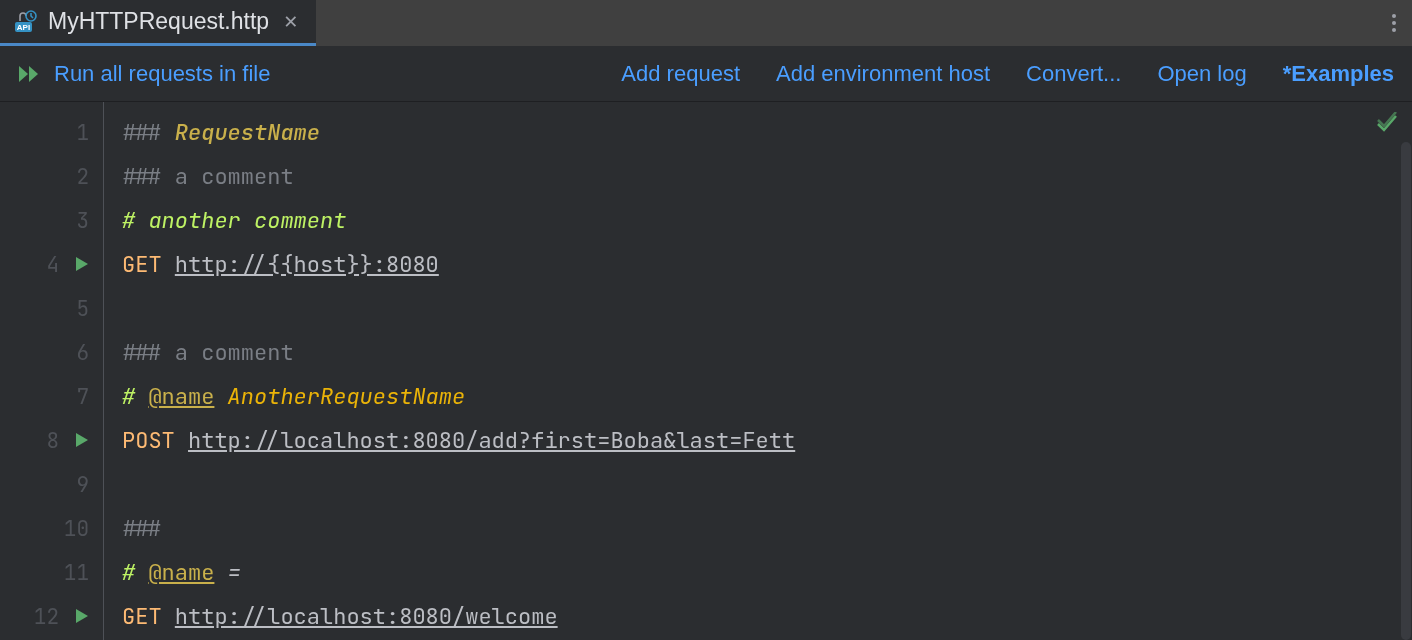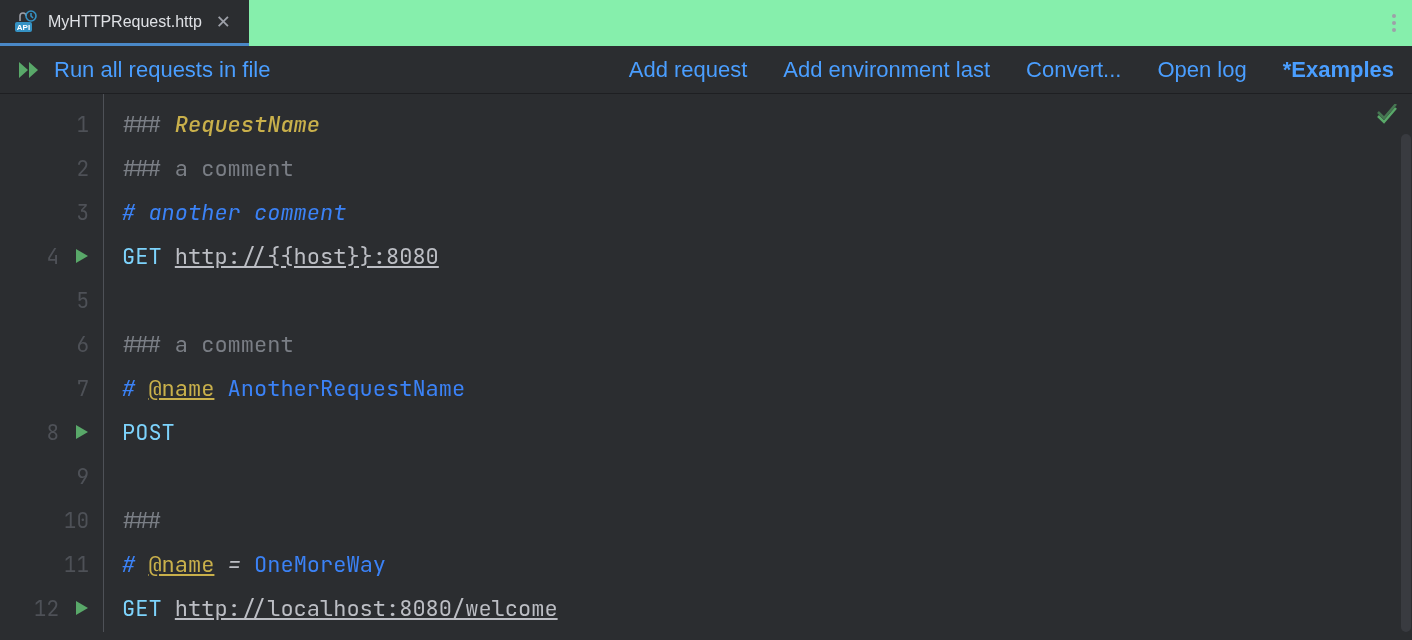--- a/index.html
+++ b/index.html
@@ -6,21 +6,21 @@
     body {
       width: 1412px;
       height: 640px;
       background: #2b2d30;
       font-family: -apple-system, BlinkMacSystemFont, "Segoe UI", sans-serif;
       overflow: hidden;
       color: #bcbec4;
     }
     .tab-bar {
       height: 46px;
-      background: #86efac;
+      background: #404040;
       display: flex;
       align-items: center;
       position: relative;
     }
     .tab {
       height: 46px;
       background: #2b2d30;
       display: flex;
       align-items: center;
       padding: 0 14px;
@@ -30,21 +30,21 @@
     }
     .tab-icon {
       width: 24px;
       height: 24px;
       display: flex;
       align-items: center;
       justify-content: center;
     }
     .tab-label {
       color: #dfe1e5;
-      font-size: 16px;
+      font-size: 23px;
     }
     .tab-close {
       color: #9da0a8;
       font-size: 18px;
       cursor: pointer;
       padding: 0 4px;
     }
     .tab-more {
       margin-left: auto;
       padding: 0 16px;
@@ -57,21 +57,21 @@
       justify-content: center;
       height: 46px;
     }
     .tab-more span {
       width: 4px;
       height: 4px;
       background: #9da0a8;
       border-radius: 50%;
     }
     .toolbar {
-      height: 48px;
+      height: 56px;
       border-bottom: 1px solid #1e1f22;
       display: flex;
       align-items: center;
       padding: 0 18px;
       gap: 36px;
       font-size: 22px;
     }
     .toolbar-run {
       display: flex;
       align-items: center;
@@ -138,25 +138,25 @@
       position: relative;
     }
     .code-line {
       height: 44px;
       display: flex;
       align-items: center;
       white-space: pre;
     }
     .c-comment-hash { color: #7a7e85; }
     .c-name { color: #c9b04b; font-weight: 500; font-style: italic; }
-    .c-italic-comment { color: #3b82f6; font-style: italic; }
-    .c-method { color: #7dd3fc; }
+    .c-italic-comment { color: #bef264; font-style: italic; }
+    .c-method { color: #fdba74; }
     .c-url { color: #bcbec4; text-decoration: underline; }
     .c-annot { color: #c9b04b; text-decoration: underline; }
-    .c-annot-val { color: #3b82f6; }
+    .c-annot-val { color: #eab308; font-style: italic; }
     .c-eq { color: #bcbec4; font-style: italic; }
     .status-check {
       position: absolute;
       top: 10px;
       right: 14px;
       cursor: pointer;
     }
     .scrollbar-track {
       position: absolute;
       right: 1px;
@@ -196,21 +196,21 @@
     <span class="run-icon">
       <svg width="26" height="20" viewBox="0 0 26 20">
         <path d="M1 2 L10 10 L1 18 Z" fill="#59a869"></path>
         <path d="M11 2 L20 10 L11 18 Z" fill="#59a869"></path>
       </svg>
     </span>
     <span>Run all requests in file</span>
   </div>
   <div class="toolbar-spacer"></div>
   <div class="toolbar-link">Add request</div>
-  <div class="toolbar-link">Add environment last</div>
+  <div class="toolbar-link">Add environment host</div>
   <div class="toolbar-link">Convert...</div>
   <div class="toolbar-link">Open log</div>
   <div class="toolbar-link bold">*Examples</div>
 </div>
 
 <div class="editor">
   <div class="gutter" id="gutter">
       <div class="gutter-line">
         <span class="line-number">1</span>
       </div>
@@ -271,19 +271,19 @@
       </svg>
     </div>
     <div class="scrollbar-track"></div>
   <div class="code-line"><span class="c-comment-hash">### </span><span class="c-name">RequestName</span></div>
       <div class="code-line"><span class="c-comment-hash">### a comment</span></div>
       <div class="code-line"><span class="c-italic-comment"># another comment</span></div>
       <div class="code-line"><span class="c-method">GET</span><span> </span><span class="c-url">http://{{host}}:8080</span></div>
       <div class="code-line"></div>
       <div class="code-line"><span class="c-comment-hash">### a comment</span></div>
       <div class="code-line"><span class="c-italic-comment"># </span><span class="c-annot">@name</span><span class="c-annot-val"> AnotherRequestName</span></div>
-      <div class="code-line"><span class="c-method">POST</span><span> </span></div>
+      <div class="code-line"><span class="c-method">POST</span><span> </span><span class="c-url">http://localhost:8080/add?first=Boba&amp;last=Fett</span></div>
       <div class="code-line"></div>
       <div class="code-line"><span class="c-comment-hash">###</span></div>
-      <div class="code-line"><span class="c-italic-comment"># </span><span class="c-annot">@name</span><span> </span><span class="c-eq">=</span><span class="c-annot-val"> OneMoreWay</span></div>
+      <div class="code-line"><span class="c-italic-comment"># </span><span class="c-annot">@name</span><span> </span><span class="c-eq">=</span></div>
       <div class="code-line"><span class="c-method">GET</span><span> </span><span class="c-url">http://localhost:8080/welcome</span></div>
     </div>
 </div>
 
 </body></html>

